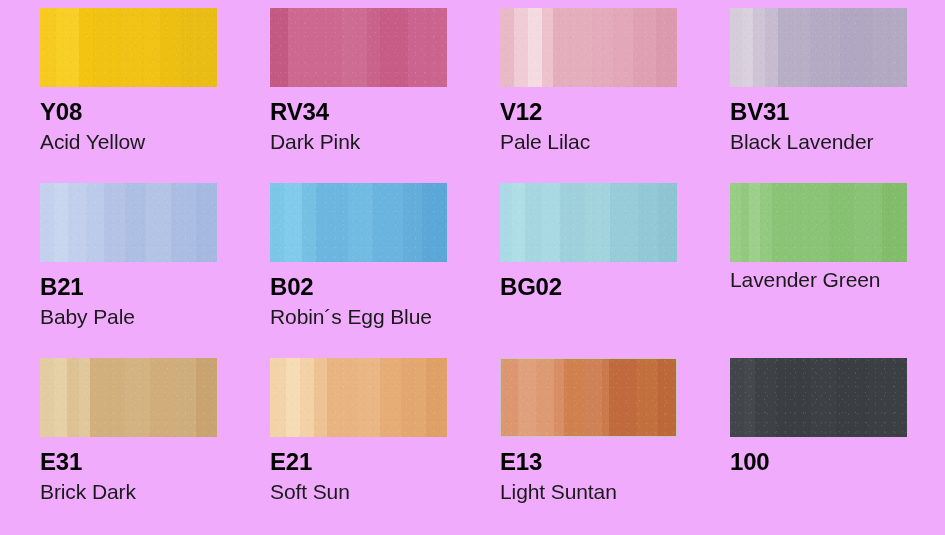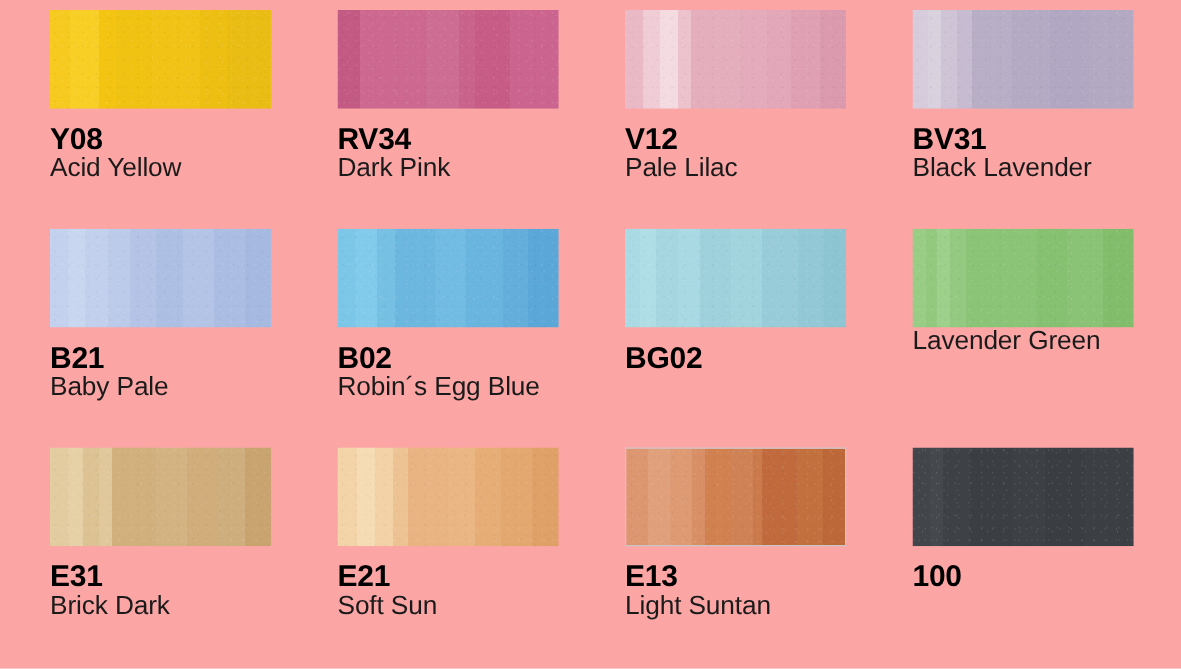--- a/index.html
+++ b/index.html
@@ -12,21 +12,21 @@
     width: 945px;
     height: 535px;
     font-family: "Liberation Sans", sans-serif;
     -webkit-font-smoothing: antialiased;
     overflow: hidden;
   }
   #chart-root {
     position: relative;
     width: 945px;
     height: 535px;
-    background: #fca5a5;
+    background: #f0abfc;
   }
   .swatch-grid {
     position: absolute;
     left: 40px;
     top: 8px;
     width: 882px;
     display: grid;
     grid-template-columns: repeat(4, 177px);
     column-gap: 53px;
     grid-template-rows: repeat(3, 175px);
@@ -72,21 +72,21 @@
     letter-spacing: -0.2px;
     margin-top: 12px;
     line-height: 1.05;
     white-space: nowrap;
   }
   .swatch-name {
     font-size: 21px;
     font-weight: normal;
     color: #1a1a1a;
     letter-spacing: -0.1px;
-    margin-top: 0;
+    margin-top: 7px;
     line-height: 1.05;
     white-space: nowrap;
   }
 </style>
 </head>
 <body>
 
 <div id="chart-root">
   <div class="swatch-grid">
       <div class="swatch-cell">

